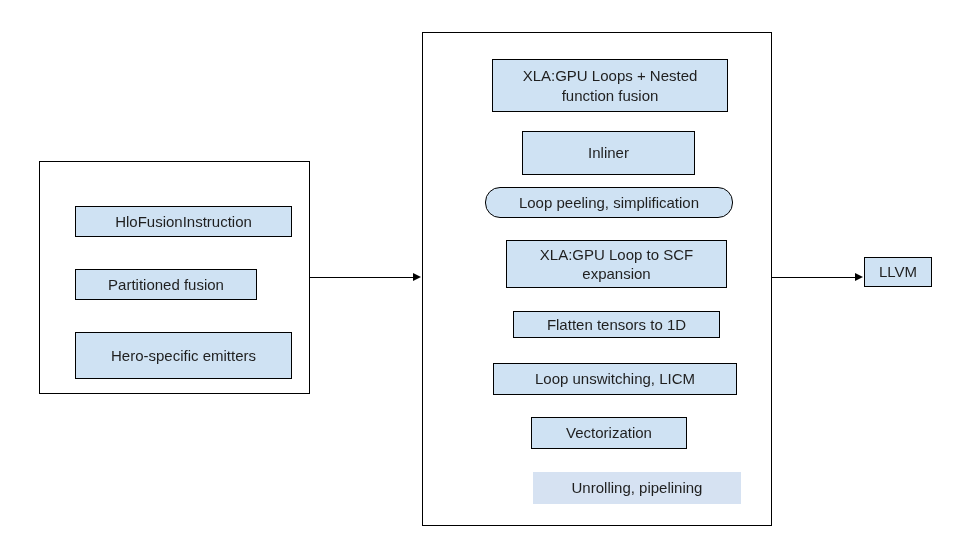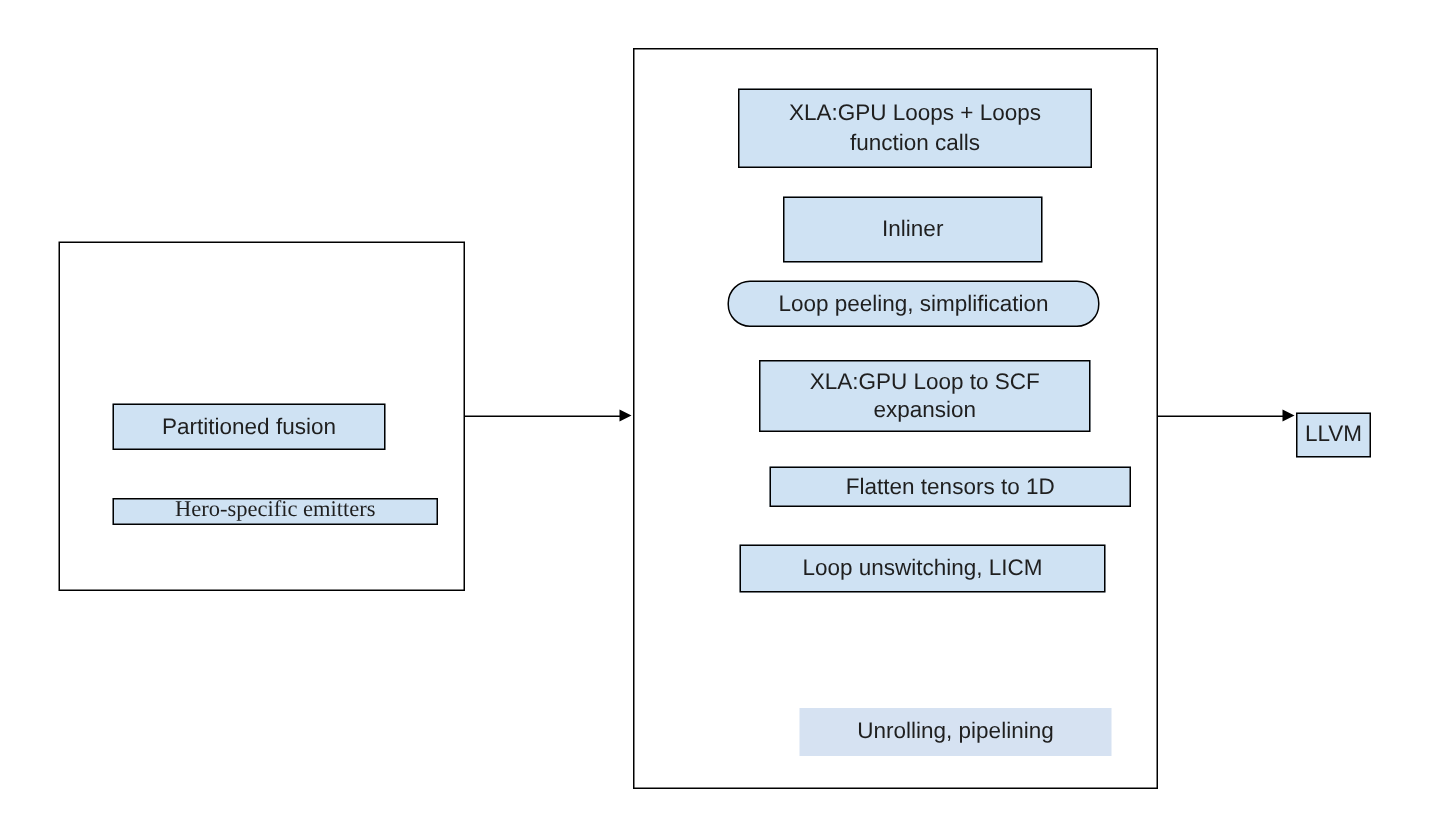--- a/index.html
+++ b/index.html
@@ -38,32 +38,32 @@
     color: var(--text, #1f1f1f);
   }
   .node.borderless {
     border: none;
     background: var(--unrolling_fill, #d6e2f2);
     margin-left: 20px;
   }
   
   .n-hlo   { left: 75px; top: 206px; width: 217px; height: 31px; }
   .n-part  { left: 75px; top: 269px; width: 182px; height: 31px; }
-  .n-hero  { left: 75px; top: 332px; width: 217px; height: 18px; font-family: Liberation Serif, serif; }
+  .n-hero  { left: 75px; top: 332px; width: 217px; height: 47px; }
   
   .n-loops  { left: 492px; top: 59px;  width: 236px; height: 53px; padding: 0 20px; }
   .n-inline { left: 522px; top: 131px; width: 173px; height: 44px; }
   .n-peel   { left: 485px; top: 187px; width: 248px; height: 31px; border-radius: 15px; }
   .n-scf    { left: 506px; top: 240px; width: 221px; height: 48px; padding: 0 24px; }
-  .n-flat   { left: 513px; top: 311px; width: 241px; height: 27px; }
+  .n-flat   { left: 513px; top: 311px; width: 207px; height: 27px; }
   .n-unsw   { left: 493px; top: 363px; width: 244px; height: 32px; text-align: right; }
   .n-vect   { left: 531px; top: 417px; width: 156px; height: 32px; }
   .n-unroll { left: 513px; top: 472px; width: 208px; height: 32px; }
   
-  .n-llvm   { left: 864px; top: 275px; width: 50px; height: 30px; }
+  .n-llvm   { left: 864px; top: 257px; width: 68px; height: 30px; }
   
   .arrow-line {
     position: absolute;
     height: 1px;
     background: var(--arrow, #000000);
   }
   .arrow-head {
     position: absolute;
     width: 0;
     height: 0;
@@ -77,32 +77,34 @@
   .a2-head { left: 855px; top: 273px; }
 </style>
 </head>
 <body>
 
 <div class="canvas">
 
   <div class="container left-group"></div>
   <div class="container center-group"></div>
 
+  <div class="node n-hlo">HloFusionInstruction</div>
   <div class="node n-part">Partitioned fusion</div>
   <div class="node n-hero">Hero-specific emitters</div>
 
   <div class="arrow-line a1-line"></div>
   <div class="arrow-head a1-head"></div>
 
-  <div class="node n-loops">XLA:GPU Loops + Loops function calls</div>
+  <div class="node n-loops">XLA:GPU Loops + Nested function fusion</div>
   <div class="node n-inline">Inliner</div>
   <div class="node n-peel">Loop peeling, simplification</div>
   <div class="node n-scf">XLA:GPU Loop to SCF expansion</div>
   <div class="node n-flat">Flatten tensors to 1D</div>
   <div class="node n-unsw">Loop unswitching, LICM</div>
+  <div class="node n-vect">Vectorization</div>
   <div class="node n-unroll borderless">Unrolling, pipelining</div>
 
   <div class="arrow-line a2-line"></div>
   <div class="arrow-head a2-head"></div>
 
   <div class="node n-llvm">LLVM</div>
 
 </div>
 
 </body></html>

